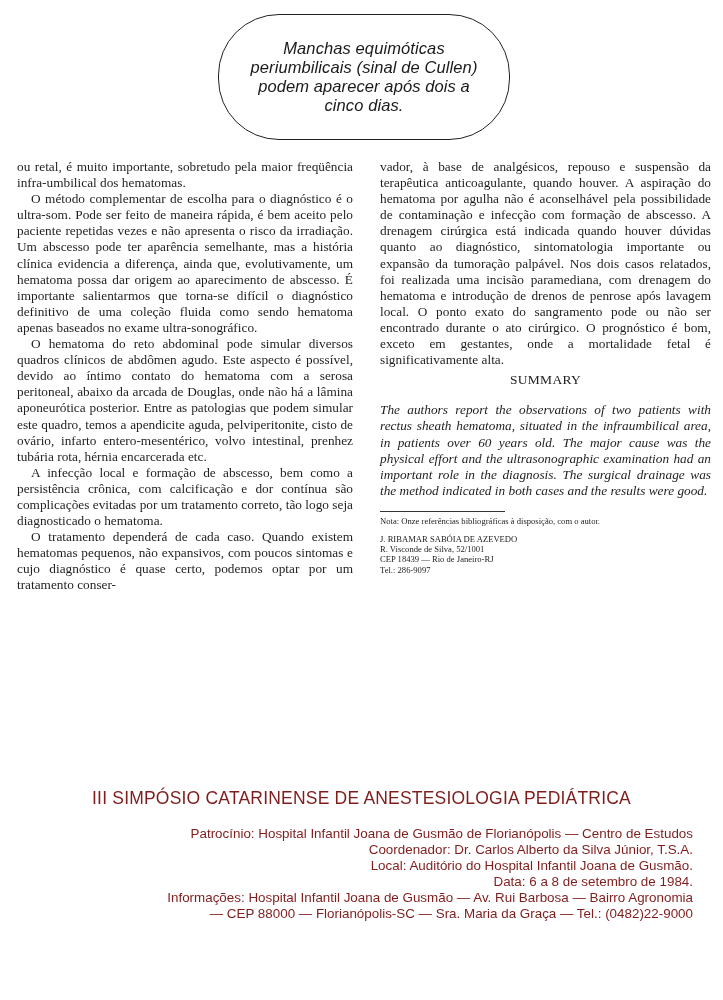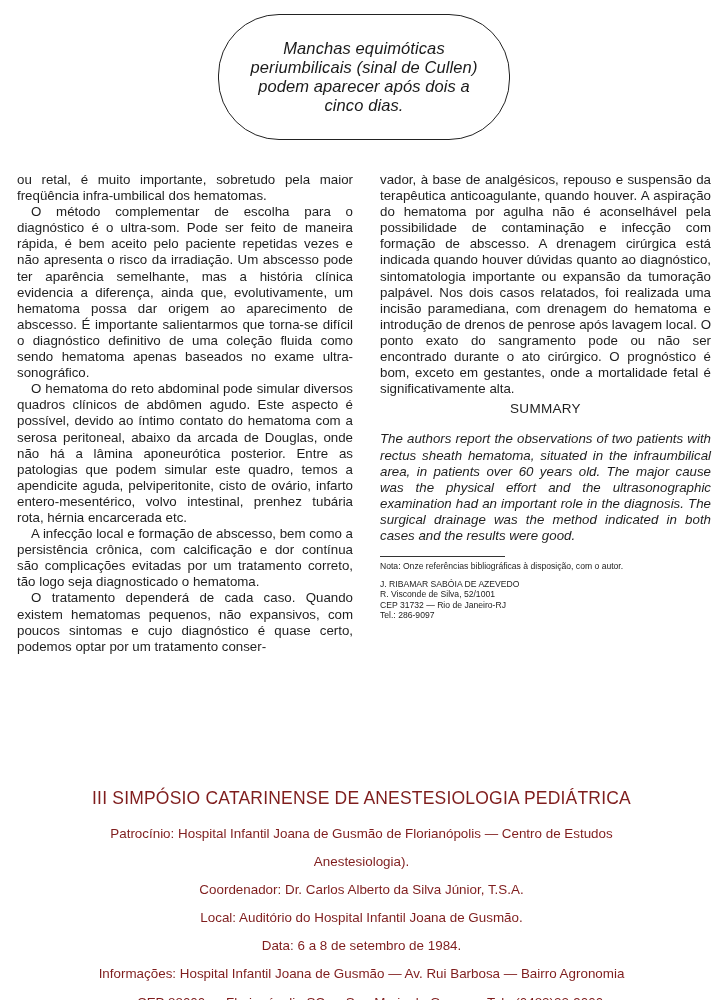--- a/index.html
+++ b/index.html
@@ -12,22 +12,22 @@
       box-sizing: border-box;
       border: 1.5px solid #222; border-radius: 61px / 61px;
       display: flex; align-items: center; justify-content: center;
       text-align: center;
     }
     .callout-text {
       font-style: italic; font-size: 16.5px; line-height: 19px;
       width: 230px; color: #1a1a1a; letter-spacing: 0.1px;
     }
     .col {
-      position: absolute; top: 172px; font-size: 13.3px; line-height: 16.1px;
-      text-align: justify; color: #1e1e1e;
+      position: absolute; top: 159px; font-size: 13.3px; line-height: 16.1px;
+      text-align: justify; color: #1e1e1e; font-family: Liberation Serif, serif;
     }
     .col-left { left: 17px; width: 336px; }
     .col-right { left: 380px; width: 331px; }
     .col p { margin: 0; text-indent: 0; }
     .col p.indent { text-indent: 14px; }
     .summary-heading {
       margin: 4px 0 14px 0; font-size: 13.5px; letter-spacing: 0.3px; text-align: center;
     }
     .summary-text { font-style: italic; text-indent: 14px; }
     .rule {
@@ -36,21 +36,21 @@
     .note { font-size: 8.6px; line-height: 11px; text-align: left; color: #222; }
     .address { margin-top: 7px; font-size: 8.6px; line-height: 10.3px; text-align: left; color: #222; }
     .address div { white-space: nowrap; }
     .event {
       position: absolute; left: 30px; width: 663px; top: 788px; text-align: center; color: #7f1d1d;
     }
     .event-title {
       font-size: 17.5px; letter-spacing: 0.2px; margin-bottom: 17px;
     }
     .event-body { font-size: 13.4px; line-height: 16.1px; }
-    .event-body div { margin: 12px; }
+    .event-body div { margin: 0; text-align: right; }
   </style>
 </head>
 <body>
 
 <div class="callout">
   <div class="callout-text">Manchas equimóticas periumbilicais (sinal de Cullen) podem aparecer após dois a cinco dias.</div>
 </div>
 
 <div class="col col-left">
   <p>ou retal, é muito importante, sobretudo pela maior freqüência infra-umbilical dos hematomas.</p>
@@ -62,29 +62,28 @@
 
 <div class="col col-right">
   <p>vador, à base de analgésicos, repouso e suspensão da terapêutica anticoagulante, quando houver. A aspiração do hematoma por agulha não é aconselhável pela possibilidade de contaminação e infecção com formação de abscesso. A drenagem cirúrgica está indicada quando houver dúvidas quanto ao diagnóstico, sintomatologia importante ou expansão da tumoração palpável. Nos dois casos relatados, foi realizada uma incisão paramediana, com drenagem do hematoma e introdução de drenos de penrose após lavagem local. O ponto exato do sangramento pode ou não ser encontrado durante o ato cirúrgico. O prognóstico é bom, exceto em gestantes, onde a mortalidade fetal é significativamente alta.</p>
   <div class="summary-heading">SUMMARY</div>
   <p class="summary-text">The authors report the observations of two patients with rectus sheath hematoma, situated in the infraumbilical area, in patients over 60 years old. The major cause was the physical effort and the ultrasonographic examination had an important role in the diagnosis. The surgical drainage was the method indicated in both cases and the results were good.</p>
   <div class="rule"></div>
   <div class="note">Nota: Onze referências bibliográficas à disposição, com o autor.</div>
   <div class="address">
     <div>J. RIBAMAR SABÓIA DE AZEVEDO</div>
     <div>R. Visconde de Silva, 52/1001</div>
-    <div>CEP 31732 — Rio de Janeiro-RJ</div>
+    <div>CEP 18439 — Rio de Janeiro-RJ</div>
     <div>Tel.: 286-9097</div>
   </div>
 </div>
 
 <div class="event">
   <div class="event-title">III SIMPÓSIO CATARINENSE DE ANESTESIOLOGIA PEDIÁTRICA</div>
   <div class="event-body">
     <div>Patrocínio: Hospital Infantil Joana de Gusmão de Florianópolis — Centro de Estudos</div>
-    <div>Anestesiologia).</div>
     <div>Coordenador: Dr. Carlos Alberto da Silva Júnior, T.S.A.</div>
     <div>Local: Auditório do Hospital Infantil Joana de Gusmão.</div>
     <div>Data: 6 a 8 de setembro de 1984.</div>
     <div>Informações: Hospital Infantil Joana de Gusmão — Av. Rui Barbosa — Bairro Agronomia</div>
     <div>— CEP 88000 — Florianópolis-SC — Sra. Maria da Graça — Tel.: (0482)22-9000</div>
   </div>
 </div>
 
 </body></html>

